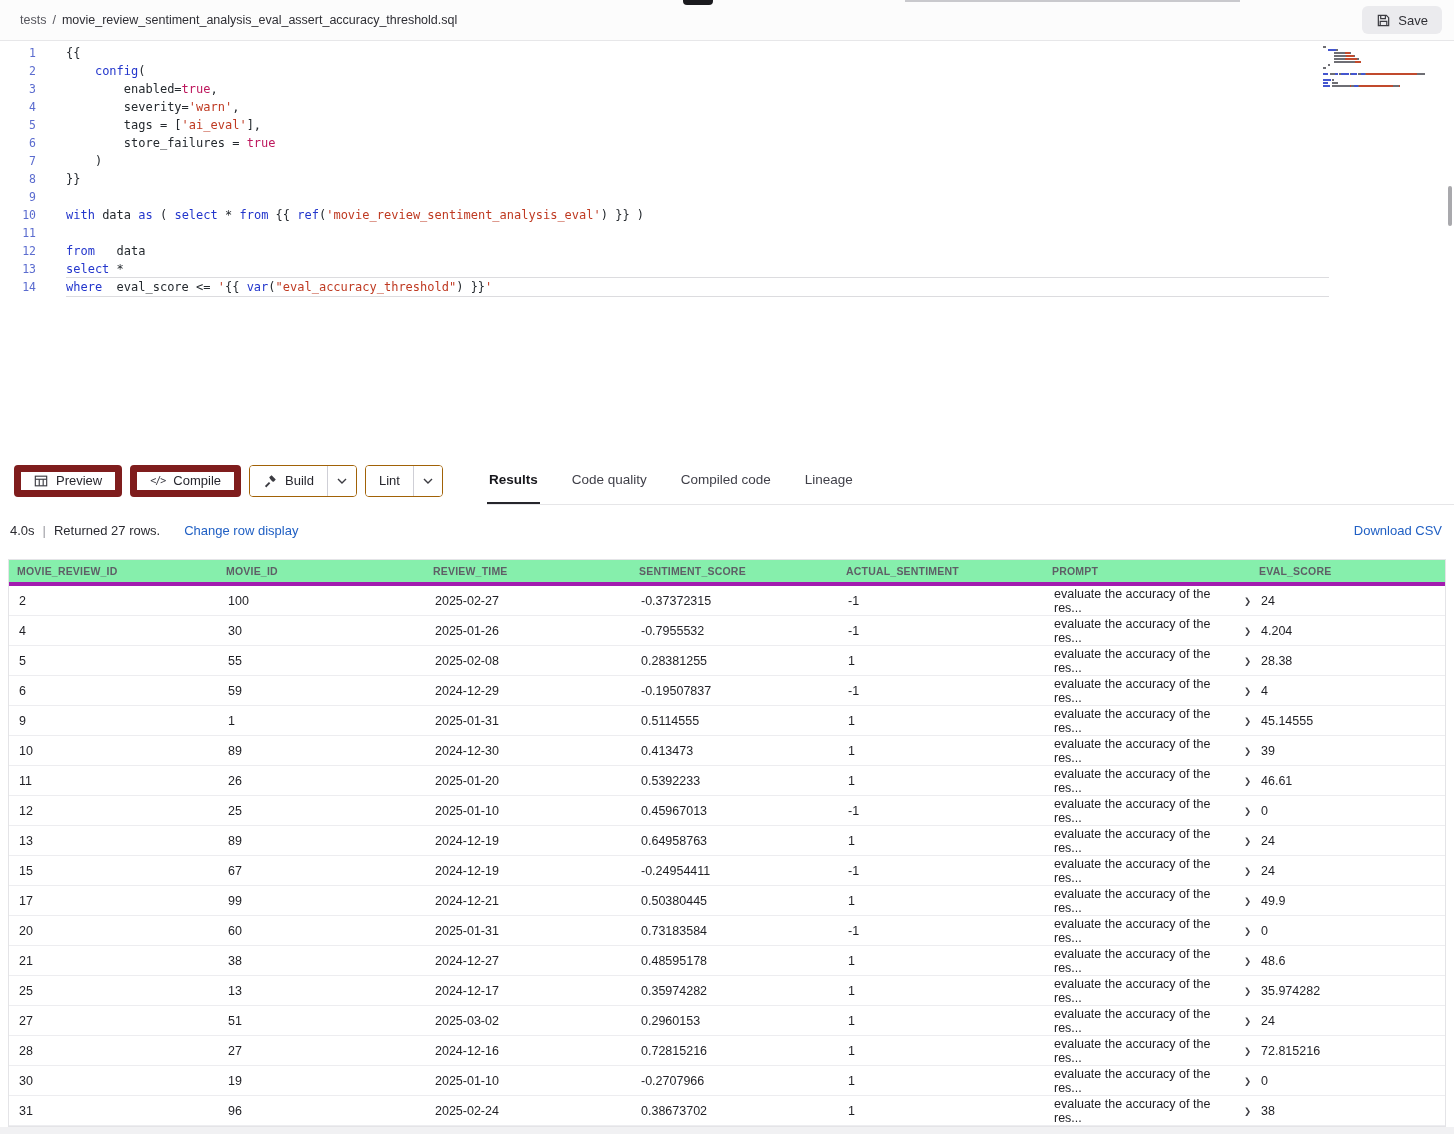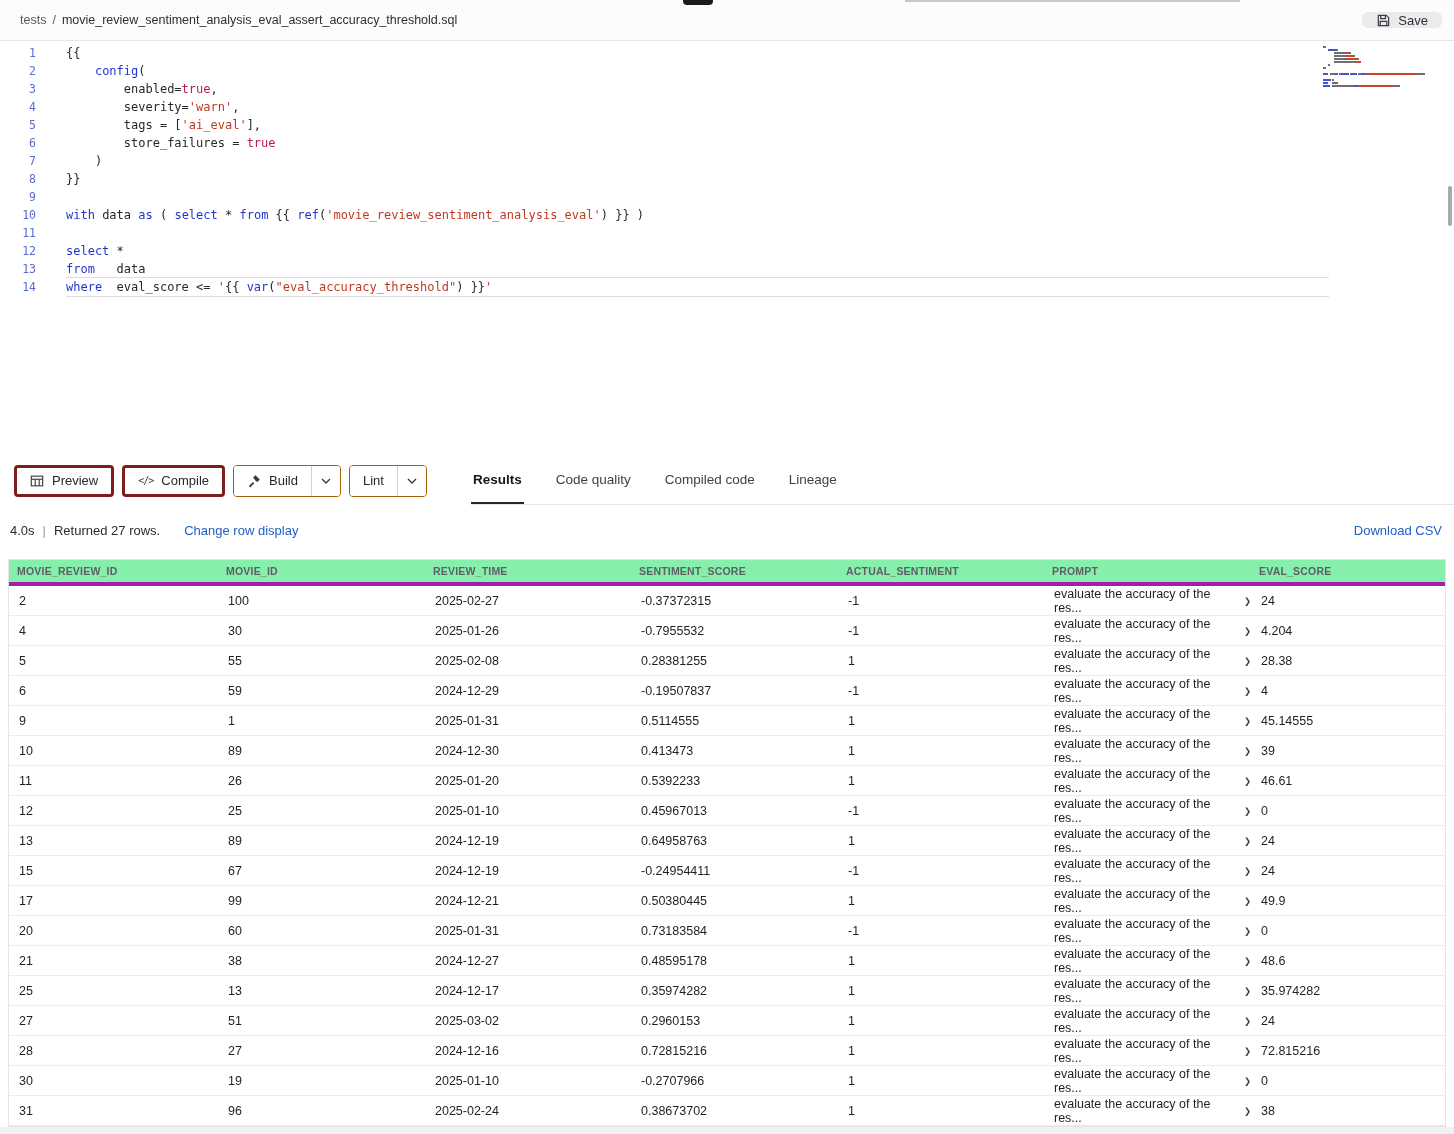--- a/index.html
+++ b/index.html
@@ -8,40 +8,40 @@
 
   
   .top-artifacts{position:absolute;top:0;left:0;width:100%;height:6px;z-index:6}
   .tab-dark{position:absolute;left:683px;top:0;width:30px;height:5px;background:#1b1b1f;border-radius:0 0 4px 4px}
   .tab-line{position:absolute;left:905px;top:0;width:335px;height:2px;background:#c9c9cd}
 
   
   .topbar{height:41px;display:flex;align-items:center;justify-content:space-between;padding:0 12px 0 20px;border-bottom:1px solid #e7e7e9;background:#fcfcfc}
   .breadcrumb{font-size:12.5px;color:#57575e;display:flex;gap:6px;align-items:center}
   .breadcrumb .file{color:#2e2e34}
-  .save-btn{display:flex;align-items:center;gap:7px;background:#ebebee;border:none;border-radius:6px;height:16px;padding:0 14px;font-size:13px;color:#2f2f35;font-family:inherit;cursor:pointer}
+  .save-btn{display:flex;align-items:center;gap:7px;background:#ebebee;border:none;border-radius:6px;height:28px;padding:0 14px;font-size:13px;color:#2f2f35;font-family:inherit;cursor:pointer}
 
   
   .editor{position:relative;height:415px;display:flex;background:#fff;padding-top:3px}
   .gutter{width:48px;text-align:right;padding-right:12px;flex-shrink:0}
   .ln{height:18px;line-height:18px;font-family:"DejaVu Sans Mono",monospace;font-size:11.5px;color:#5b6ccf}
   .code{flex:1;padding-left:18px}
   .cl{height:18px;line-height:18px;font-family:"DejaVu Sans Mono",monospace;font-size:12px;white-space:pre;color:#24292e}
   .cl.active{width:1263px;box-shadow:0 1px 0 #dcdcdf,0 -1px 0 #dcdcdf}
   .tok-k{color:#2336cc}.tok-s{color:#bf3a22}.tok-a{color:#be185d}.tok-p{color:#24292e}
   .minimap{position:absolute;top:5px;right:16px;width:115px}
   .mrow{display:flex;height:2px;margin-bottom:1px}
   .mseg{height:2px;flex-shrink:0}
   .m-k{background:#4456cf}.m-s{background:#c14a2d}.m-a{background:#c14a2d}.m-p{background:#6e6e74}
   .vthumb{position:absolute;top:145px;right:2px;width:4px;height:40px;background:#a9a9ad;border-radius:2px;cursor:pointer}
 
   
   .actionbar{height:49px;display:flex;align-items:stretch;padding-left:14px}
   .btn-row{display:flex;align-items:center;gap:8px}
-  .act{display:flex;align-items:center;gap:8px;background:#fff;border:3px solid #7f1d1d;border-radius:4px;height:32px;padding:0 13px;font-size:13px;color:#27272e;font-family:inherit;cursor:pointer}
+  .act{display:flex;align-items:center;gap:8px;background:#fff;border:7px solid #7f1d1d;border-radius:4px;height:32px;padding:0 13px;font-size:13px;color:#27272e;font-family:inherit;cursor:pointer}
   .split{display:flex;align-items:center;border:1px solid #a16207;border-radius:4px;height:32px;overflow:hidden}
   .split .act{border:none;height:100%;border-radius:0}
   .split .caret{border-left:1px solid #cfcfd6;padding:0 9px}
   .ic{display:flex;align-items:center}
   .code-ic{font-family:"DejaVu Sans Mono",monospace;font-size:10px;color:#3a3a42;letter-spacing:-1px}
   .tabs{flex:1;display:flex;margin-left:44px;border-bottom:1px solid #e6e6e8;gap:30px}
   .tab{display:flex;align-items:center;height:100%;font-size:13.5px;color:#3f3f48;cursor:pointer;border-bottom:2px solid transparent;padding:0 2px}
   .tab.active{color:#17171c;font-weight:700;border-bottom-color:#26262c}
 
   
@@ -111,22 +111,22 @@
         <div class="cl"><span class="tok-p">    </span><span class="tok-k">config</span><span class="tok-p">(</span></div>
         <div class="cl"><span class="tok-p">        enabled=</span><span class="tok-a">true</span><span class="tok-p">,</span></div>
         <div class="cl"><span class="tok-p">        severity=</span><span class="tok-s">'warn'</span><span class="tok-p">,</span></div>
         <div class="cl"><span class="tok-p">        tags = [</span><span class="tok-s">'ai_eval'</span><span class="tok-p">],</span></div>
         <div class="cl"><span class="tok-p">        store_failures = </span><span class="tok-a">true</span></div>
         <div class="cl"><span class="tok-p">    )</span></div>
         <div class="cl"><span class="tok-p">}}</span></div>
         <div class="cl"></div>
         <div class="cl"><span class="tok-k">with</span><span class="tok-p"> data </span><span class="tok-k">as</span><span class="tok-p"> ( </span><span class="tok-k">select</span><span class="tok-p"> * </span><span class="tok-k">from</span><span class="tok-p"> {{ </span><span class="tok-k">ref</span><span class="tok-p">(</span><span class="tok-s">'movie_review_sentiment_analysis_eval'</span><span class="tok-p">) }} )</span></div>
         <div class="cl"></div>
+        <div class="cl"><span class="tok-k">from</span><span class="tok-p">   data</span></div>
         <div class="cl"><span class="tok-k">select</span><span class="tok-p"> *</span></div>
-        <div class="cl"><span class="tok-k">from</span><span class="tok-p">   data</span></div>
         <div class="cl active"><span class="tok-k">where</span><span class="tok-p">  eval_score &lt;= </span><span class="tok-s">'</span><span class="tok-p">{{ </span><span class="tok-k">var</span><span class="tok-p">(</span><span class="tok-s">"eval_accuracy_threshold"</span><span class="tok-p">) }}</span><span class="tok-s">'</span></div>
       </div>
     <div class="minimap">
         <div class="mrow">
           <span class="mseg m-p" style="width: 2.7px;"></span>
         </div>
         <div class="mrow">
           <span class="mseg" style="width: 5.4px;"></span>
           <span class="mseg m-k" style="width: 8.1px;"></span>
           <span class="mseg m-p" style="width: 1.35px;"></span>

